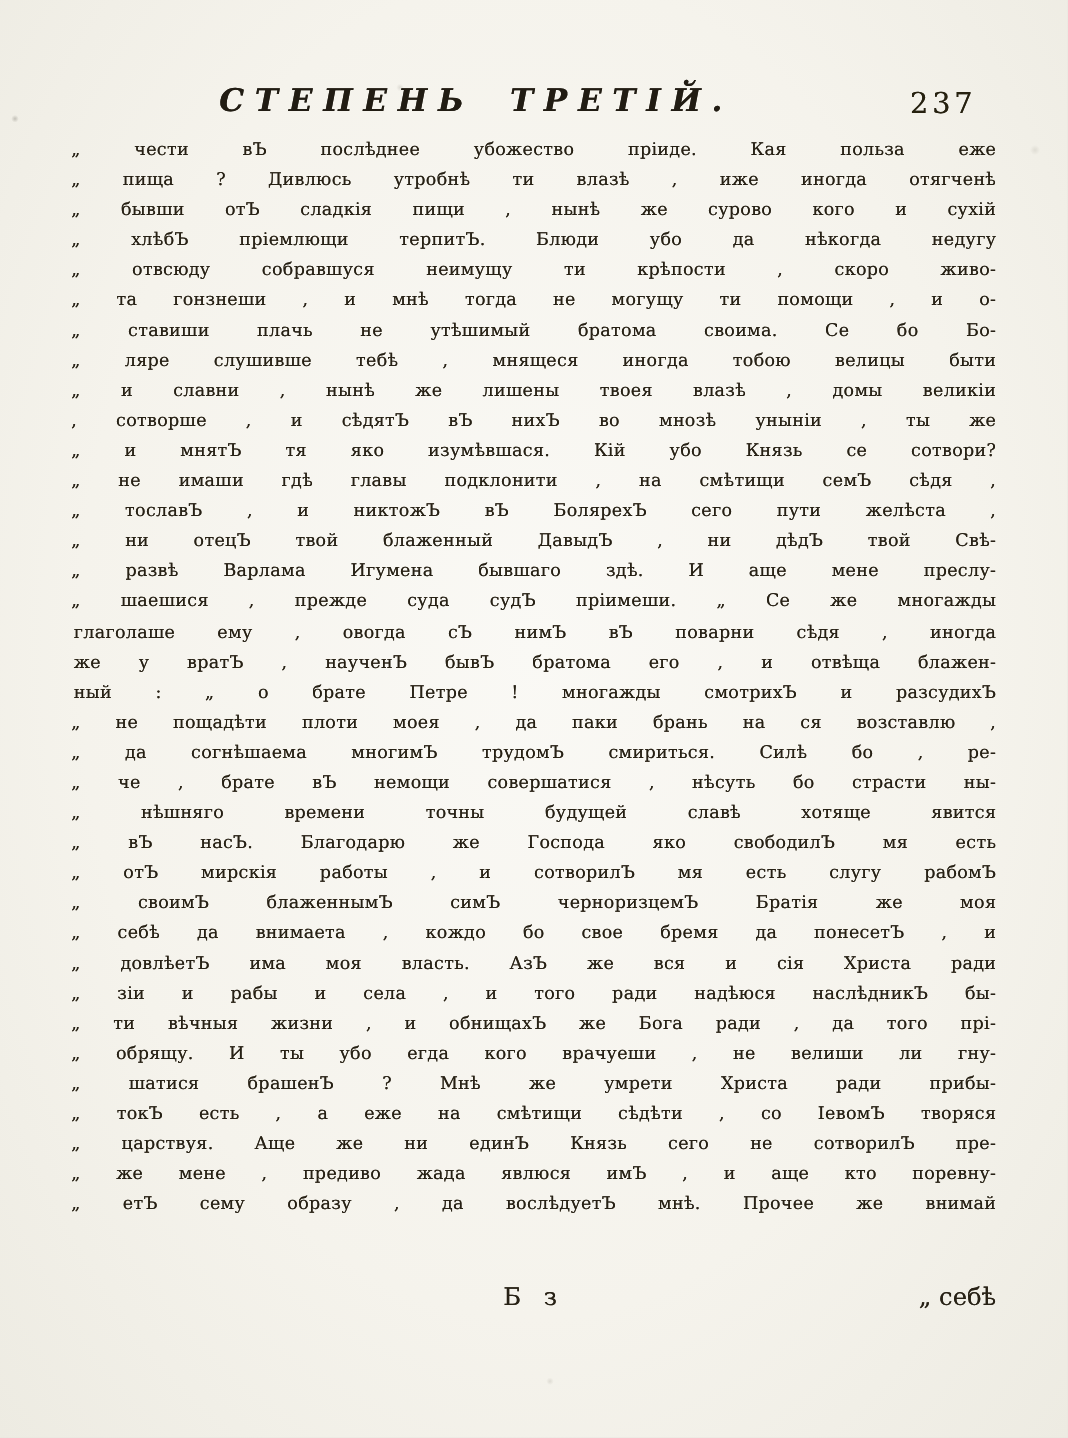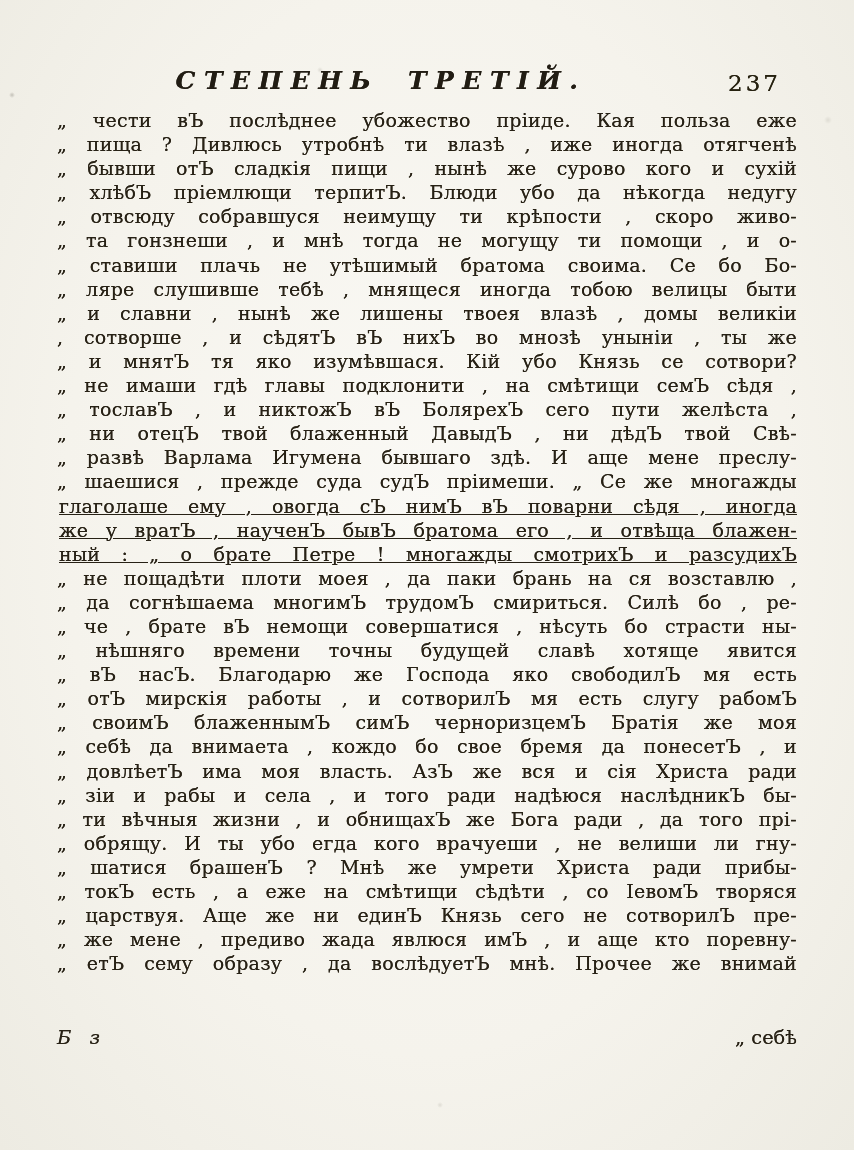--- a/index.html
+++ b/index.html
@@ -51,52 +51,51 @@
     text-shadow: 0 0 0.5px rgba(25,20,10,0.8);
   }
 
   .text-block {
     position: absolute;
     top: 108px;
     left: 57px;
     width: 740px;
   }
   .line {
-    font-size: 19px;
+    font-size: 14px;
     line-height: 24.1px;
     height: 24.1px;
     white-space: nowrap;
     text-align: justify;
     text-align-last: justify;
     text-justify: inter-word;
     letter-spacing: 0.25px;
     word-spacing: 1.5px;
     color: #272115;
     text-shadow: 0 0 0.45px rgba(35,28,15,0.8);
   }
   
-  .line.no-quote { padding-left: 2px; text-decoration: underline; }
+  .line.no-quote { padding-left: 2px; }
 
   .page-footer {
     position: absolute;
     top: 1026px;
     left: 57px;
     width: 740px;
     height: 28px;
     font-size: 19.4px;
     color: #272115;
     text-shadow: 0 0 0.45px rgba(35,28,15,0.8);
   }
   .signature-mark {
     position: absolute;
     left: 0;
     right: 0;
-    text-align: left;
+    text-align: center;
     letter-spacing: 6px;
-    font-style: italic;
   }
   .catchword {
     position: absolute;
     right: 0;
     top: 0;
   }
 </style>
 </head>
 <body>
 

